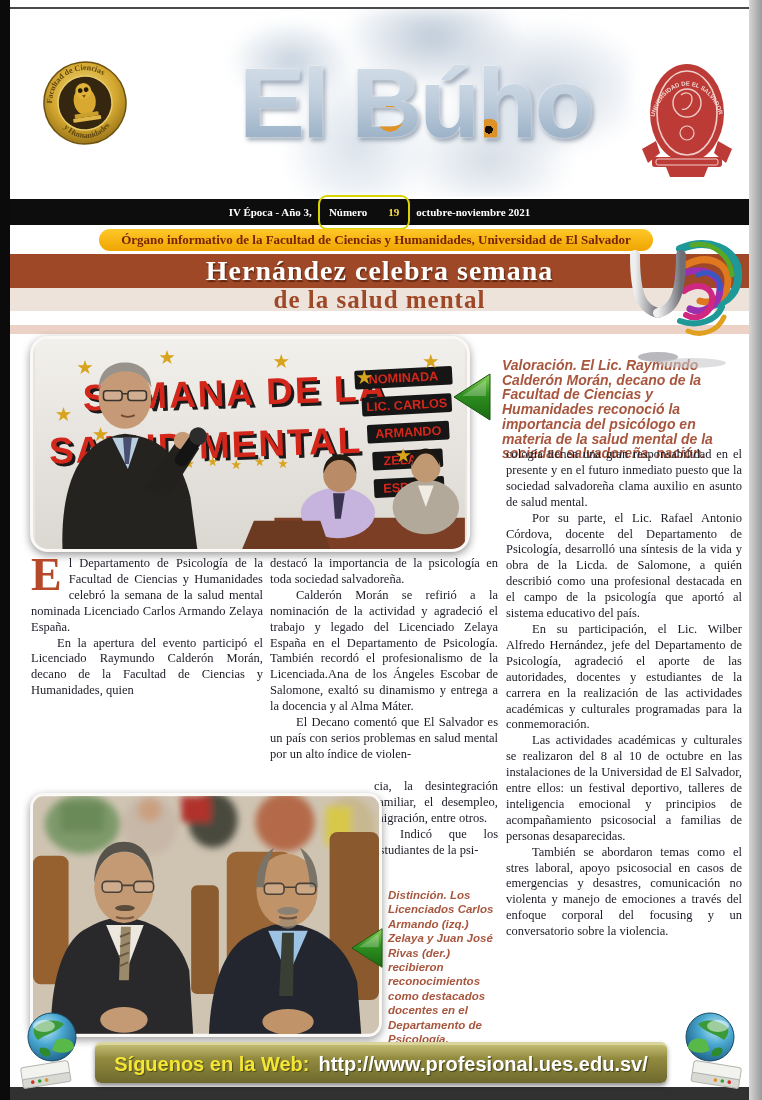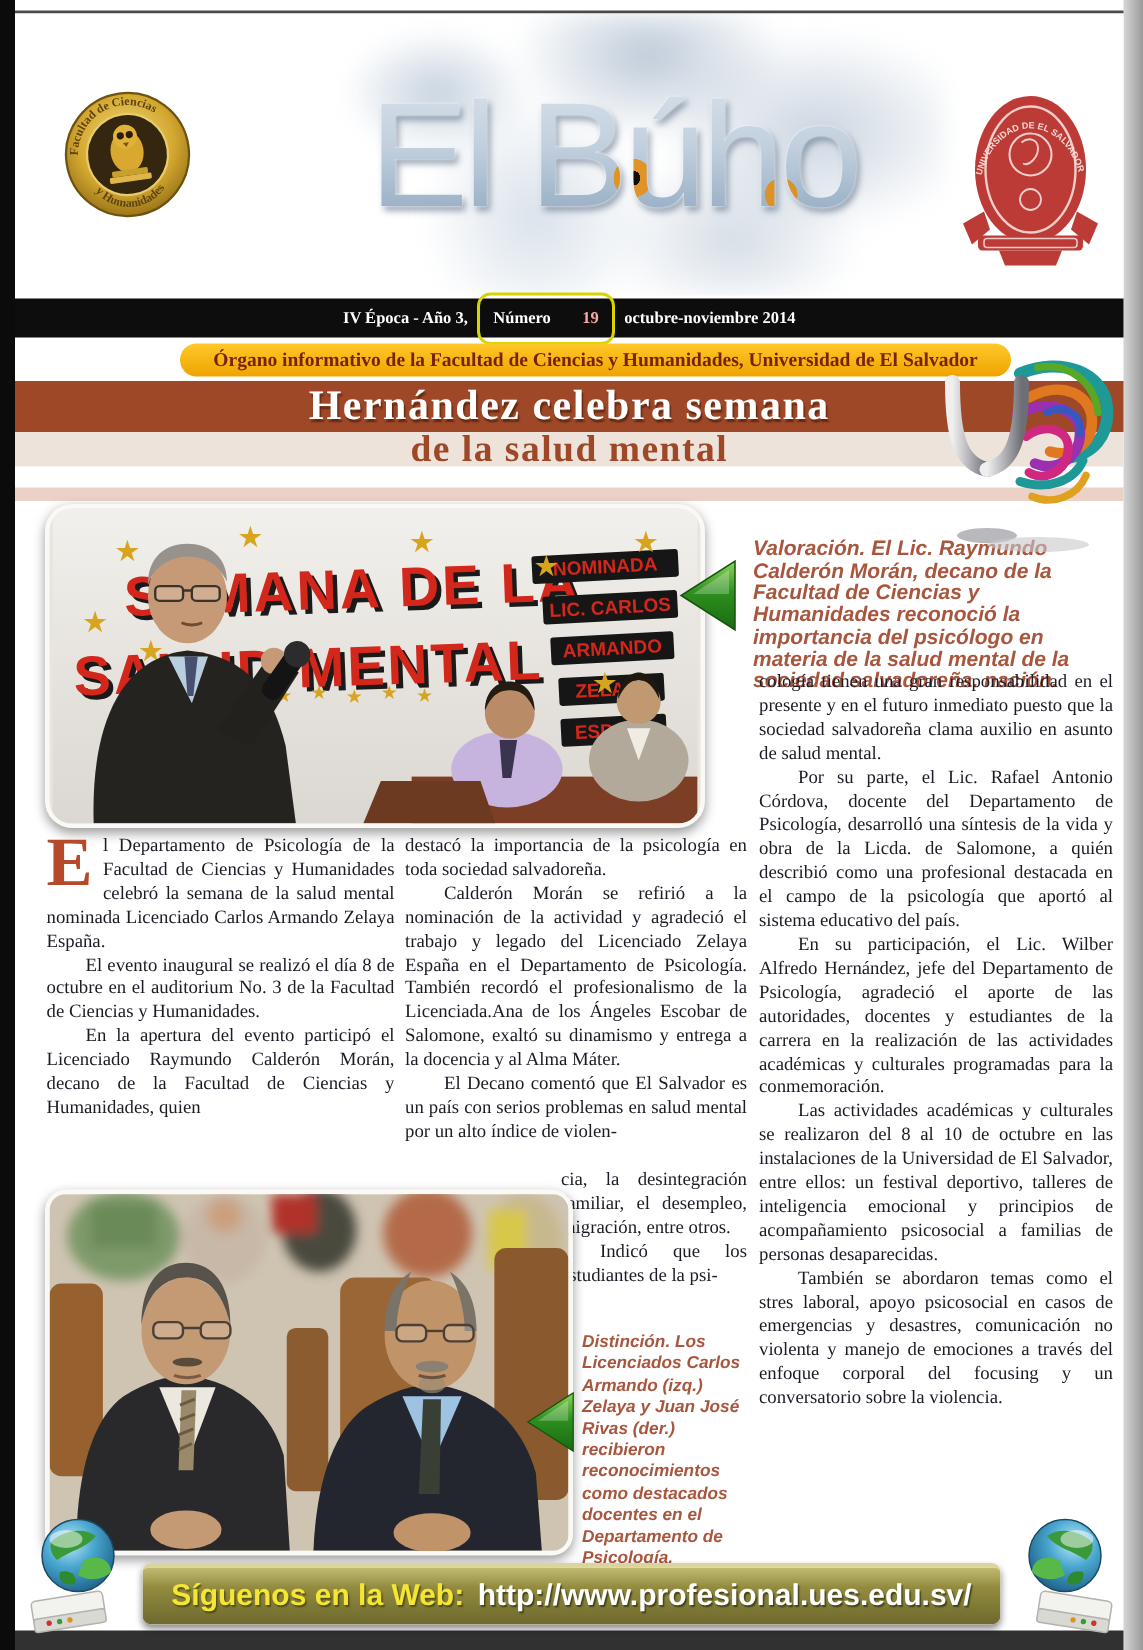--- a/index.html
+++ b/index.html
@@ -15,41 +15,41 @@
   
   .masthead { position:absolute; left:10px; top:9px; width:739px; height:188px; background:#fff; overflow:hidden; }
   .feathers { position:absolute; left:150px; top:0; width:470px; height:188px;
     background:
       radial-gradient(90px 60px at 28% 28%, rgba(150,172,195,.55), transparent 70%),
       radial-gradient(130px 80px at 58% 15%, rgba(125,150,178,.5), transparent 70%),
       radial-gradient(150px 95px at 82% 42%, rgba(140,162,188,.45), transparent 72%),
       radial-gradient(110px 120px at 42% 72%, rgba(165,185,206,.42), transparent 70%),
       radial-gradient(120px 80px at 70% 80%, rgba(150,170,192,.4), transparent 72%);
     filter: blur(7px); }
-  .masthead-title { position:absolute; left:184px; top:6px; width:430px; height:182px;
-    text-align:center; font-family:"Liberation Sans", sans-serif; font-weight:normal;
+  .masthead-title { position:absolute; left:152px; top:6px; width:430px; height:182px;
+    text-align:right; font-family:"Liberation Sans", sans-serif; font-weight:bold;
     font-size:99px; line-height:176px; letter-spacing:-3px;
     background:
       radial-gradient(circle 5px at 53% 57%, #120c04 98%, transparent),
       radial-gradient(circle 13px at 53% 57%, #e09428 98%, transparent),
       radial-gradient(circle 4px at 76% 63%, #120c04 98%, transparent),
       radial-gradient(circle 11px at 76% 63%, #dc9226 98%, transparent),
       linear-gradient(180deg, #e8eef4 0%, #c2d0de 45%, #88a2bc 80%, #a8bccd 100%);
     -webkit-background-clip:text; background-clip:text; color:transparent;
     filter: drop-shadow(0 0 1px rgba(255,255,255,.95)) drop-shadow(2px 3px 2px rgba(80,100,125,.55)); }
   .seal-left  { position:absolute; left:32px; top:42px; }
   .seal-right { position:absolute; left:616px; top:32px; }
 
   
   .edition-bar { position:absolute; left:10px; top:199px; width:739px; height:26px; background:#0d0d0d;
     display:flex; align-items:center; justify-content:center; gap:6px;
     color:#fff; font-weight:bold; font-size:11px; }
   .issue-box { display:inline-flex; align-items:center; gap:21px; border:2px solid #d8d400; border-radius:9px; padding:12px 9px; height:35px; }
-  .issue-number { color:#fca5a5; }
-  .organ-bar { position:absolute; left:120px; top:229px; width:554px; height:22px; border-radius:11px;
+  .issue-number { color:#fde047; }
+  .organ-bar { position:absolute; left:99px; top:229px; width:554px; height:22px; border-radius:11px;
     background:linear-gradient(180deg,#ffc829,#efa400); display:flex; align-items:center; justify-content:center;
     color:#7a2206; font-weight:bold; font-size:13px; }
 
   .band1 { position:absolute; left:10px; top:254px; width:739px; height:34px; background:#9e4827;
     display:flex; align-items:center; justify-content:center; }
   .band1 span { color:#fff; font-weight:bold; font-size:28px; letter-spacing:1px; text-shadow:1px 2px 1px rgba(60,20,5,.6); }
   .band2 { position:absolute; left:10px; top:288px; width:739px; height:23px; background:#eee3da;
     display:flex; align-items:center; justify-content:center; }
   .band2 span { color:#9e4827; font-weight:bold; font-size:25px; letter-spacing:1px; }
   .stripe-pink { position:absolute; left:10px; top:325px; width:739px; height:9px; background:#ecd2c6; }
@@ -153,21 +153,21 @@
       <path d="M40,126 L82,126 L78,136 L44,136 Z" fill="#bd3b36"></path>
     </svg>
   </div>
 
   <div class="edition-bar">
     <span>IV Época - Año 3,</span>
     <span class="issue-box">
       <span>Número</span>
       <span class="issue-number">19</span>
     </span>
-    <span>octubre-noviembre 2014</span>
+    <span>octubre-noviembre 2021</span>
   </div>
 
   <div class="organ-bar">
     <span>Órgano informativo de la Facultad de Ciencias y Humanidades,  Universidad de El Salvador</span>
   </div>
 
   <div class="band1">
     <span>Hernández celebra semana</span>
   </div>
   <div class="band2">
@@ -292,21 +292,20 @@
     <polygon points="38,2 38,48 2,25" fill="url(#ggrad)" stroke="#14520e" stroke-width="1"></polygon>
     <polygon points="34,8 34,24 10,24" fill="rgba(255,255,255,.25)"></polygon>
   </svg>
 
   <div class="caption caption1">Valoración. El Lic. Raymundo Calderón Morán, decano de la Facultad de Ciencias y Humanidades reconoció la importancia del psicólogo en materia de la salud mental de la sociedad salvadoreña. nación.</div>
 
   <div class="col col1">
     <p class="noindent">
       <span class="dropcap">E</span><span>l Departamento de Psicología de la Facultad de Ciencias y Humanidades celebró la semana  de la salud mental nominada Licenciado Carlos Armando Zelaya España.</span>
     </p>
-    <p>El evento inaugural se realizó el día 8 de octubre en el auditorium No. 3 de la Facultad de Ciencias y Humanidades.</p>
     <p>En la apertura del evento participó el  Licenciado Raymundo Calderón Morán, decano de la Facultad de Ciencias y Humanidades, quien</p>
   </div>
 
   <div class="col col2a">
     <p class="noindent">destacó la importancia de la psicología en toda sociedad salvadoreña.</p>
     <p>Calderón Morán se refirió a la nominación de la actividad y agradeció el trabajo y legado del Licenciado Zelaya España en el Departamento de Psicología. También recordó el profesionalismo de la Licenciada.Ana de los Ángeles Escobar de Salomone, exaltó su dinamismo y entrega a la docencia y al Alma Máter.</p>
     <p>El Decano comentó que El Salvador es un país con serios problemas en salud mental por un alto índice de violen-</p>
   </div>
 
   <div class="col col2b">

